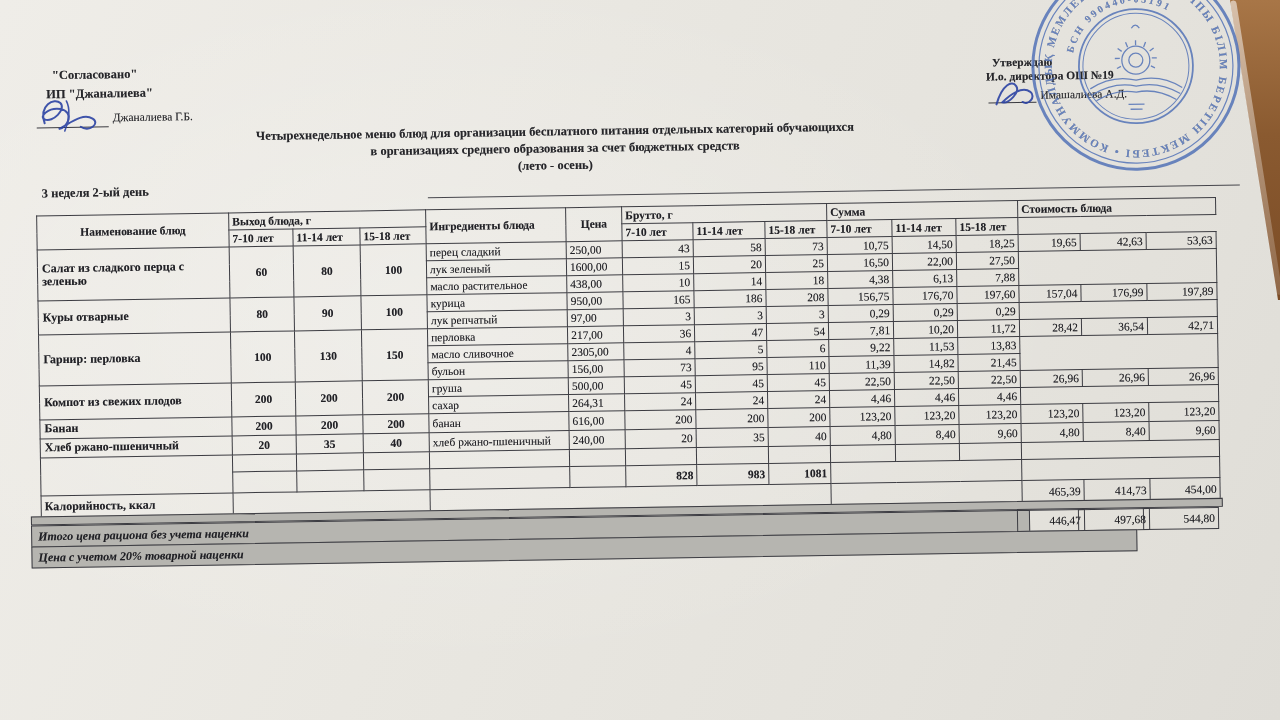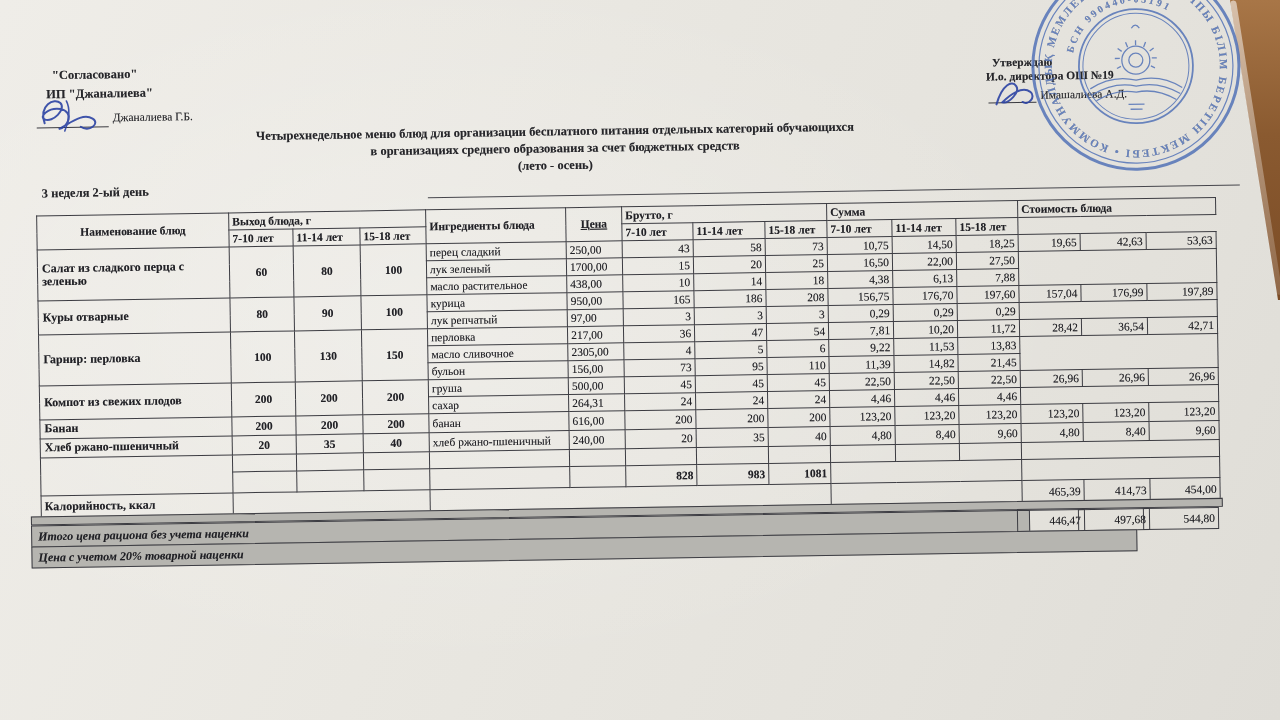--- a/index.html
+++ b/index.html
@@ -49,21 +49,21 @@
     color:#212126;
   }
   table.menu th{font-weight:bold;}
   table.menu td.dish{font-weight:bold;font-size:12px;white-space:normal;vertical-align:middle;padding:1px 4px;}
   table.menu td.outv{text-align:center;font-weight:bold;}
   table.menu td.num{text-align:right;}
   table.menu td.price{text-align:left;}
   table.menu td.totalv{text-align:right;font-weight:bold;}
   table.menu td.callbl{font-weight:bold;font-size:12px;}
   table.menu th.cdish{text-align:center;}
-  table.menu th.cprice{text-align:center;text-decoration:underline;}
+  table.menu th.cprice{text-align:center;}
   .graybar{
     background:#b6b5b0;border:1.2px solid #3c3c42;
     font-size:12px;font-weight:bold;font-style:italic;
     display:flex;align-items:center;padding:0 6px;color:#1f1f24;
   }
   .valcell{
     border:1.2px solid #3c3c42;font-size:11.5px;text-align:right;
     display:flex;align-items:center;justify-content:flex-end;padding:0 3px;color:#1c1c20;
   }
   .stamp{opacity:.82;}
@@ -195,21 +195,21 @@
           <td class="num">73</td>
           <td class="num">10,75</td>
           <td class="num">14,50</td>
           <td class="num">18,25</td>
           <td class="num">19,65</td>
           <td class="num">42,63</td>
           <td class="num">53,63</td>
         </tr>
         <tr>
           <td>лук зеленый</td>
-          <td class="price">1700,00</td>
+          <td class="price">1600,00</td>
           <td class="num">15</td>
           <td class="num">20</td>
           <td class="num">25</td>
           <td class="num">16,50</td>
           <td class="num">22,00</td>
           <td class="num">27,50</td>
           <td colspan="3" rowspan="2"></td>
         </tr>
         <tr>
           <td>масло растительное</td>

